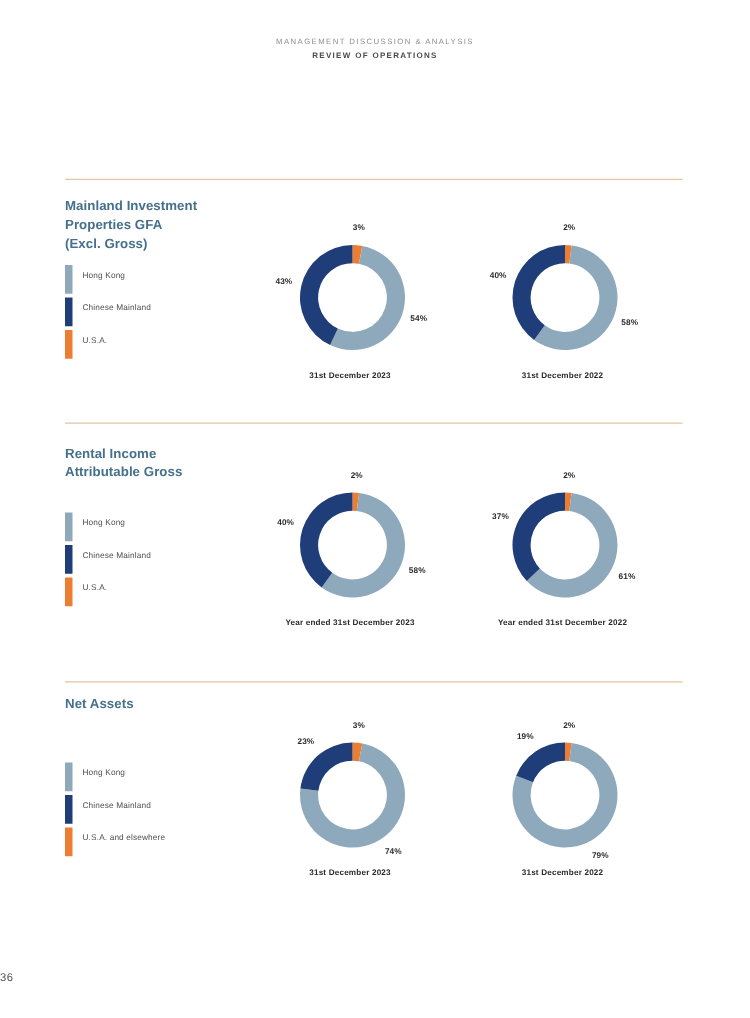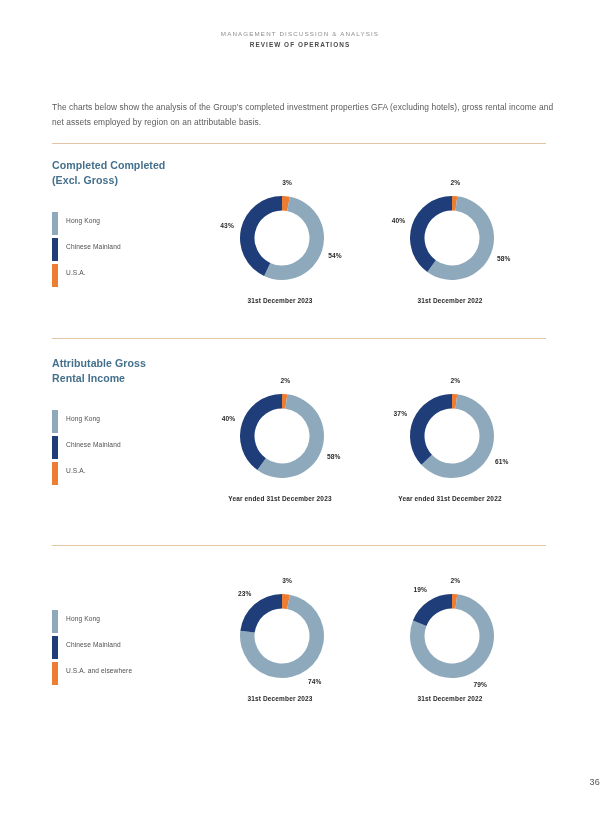--- a/index.html
+++ b/index.html
@@ -162,45 +162,45 @@
     letter-spacing: 0.15px;
     white-space: nowrap;
   }
 
   
   .pageno {
     position: absolute;
     left: 0;
     right: 0;
     top: 777px;
-    text-align: right;
+    text-align: left;
     font-size: 9px;
     color: #555555;
     letter-spacing: 0.3px;
   }
 </style>
 </head>
 <body>
 
 <div class="page">
 
   <div class="runhead">
     <div class="line1">MANAGEMENT DISCUSSION &amp; ANALYSIS</div>
     <div class="line2">REVIEW OF OPERATIONS</div>
   </div>
 
-  <div class="intro">The charts below show the analysis of the Group's completed investment properties GFA (excluding hotels), gross rental income and net assets employed by region on an attributable basis.</div>
 
   <div class="divider d1"></div>
   <div class="divider d2"></div>
   <div class="divider d3"></div>
 
   <div class="section s1">
       <div class="sec-head">
-        <div>Completed Completed</div>
+        <div>Mainland Investment</div>
+        <div>Properties GFA</div>
         <div>(Excl. Gross)</div>
       </div>
       <div class="legend">
         <div class="legend-item">
           <span class="legend-swatch" style="background: rgb(143, 169, 188);"></span>
           <span class="legend-label">Hong Kong</span>
         </div>
         <div class="legend-item">
           <span class="legend-swatch" style="background: rgb(31, 61, 121);"></span>
           <span class="legend-label">Chinese Mainland</span>
@@ -232,22 +232,22 @@
             <path d="M 25.313019403716133 83.97871376374779 A 42 42 0 0 1 49.99999999999999 8 L 49.99999999999999 22.5 A 27.5 27.5 0 0 0 33.83590556195699 72.24796734531105 Z" fill="#1F3D79"></path>
           </svg>
         </div>
         <div class="pct" style="left: 90.5163px; top: 14.6105px;">2%</div>
         <div class="pct" style="left: 137.067px; top: 91.115px;">58%</div>
         <div class="pct" style="left: 31.7408px; top: 53.195px;">40%</div>
       </div>
     </div>
   <div class="section s2">
       <div class="sec-head">
+        <div>Rental Income</div>
         <div>Attributable Gross</div>
-        <div>Rental Income</div>
       </div>
       <div class="legend">
         <div class="legend-item">
           <span class="legend-swatch" style="background: rgb(143, 169, 188);"></span>
           <span class="legend-label">Hong Kong</span>
         </div>
         <div class="legend-item">
           <span class="legend-swatch" style="background: rgb(31, 61, 121);"></span>
           <span class="legend-label">Chinese Mainland</span>
         </div>
@@ -278,20 +278,21 @@
             <path d="M 19.38331764830071 78.75097844900492 A 42 42 0 0 1 49.99999999999999 8 L 49.99999999999999 22.5 A 27.5 27.5 0 0 0 29.95336274591118 68.82504541303894 Z" fill="#1F3D79"></path>
           </svg>
         </div>
         <div class="pct" style="left: 90.5163px; top: 14.6105px;">2%</div>
         <div class="pct" style="left: 134.896px; top: 95.9235px;">61%</div>
         <div class="pct" style="left: 33.6057px; top: 48.2597px;">37%</div>
       </div>
     </div>
   <div class="section s3">
       <div class="sec-head">
+        <div>Net Assets</div>
       </div>
       <div class="legend">
         <div class="legend-item">
           <span class="legend-swatch" style="background: rgb(143, 169, 188);"></span>
           <span class="legend-label">Hong Kong</span>
         </div>
         <div class="legend-item">
           <span class="legend-swatch" style="background: rgb(31, 61, 121);"></span>
           <span class="legend-label">Chinese Mainland</span>
         </div>

